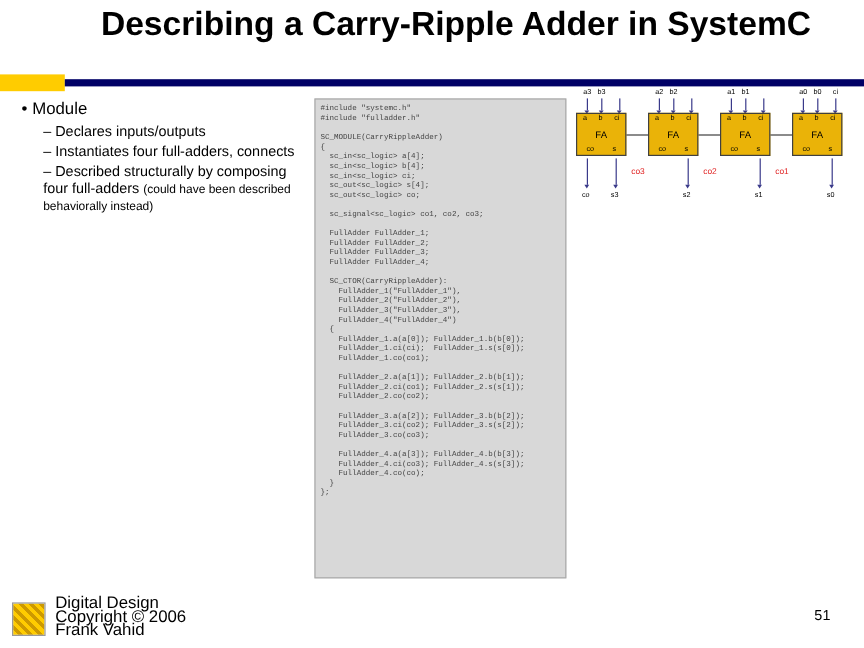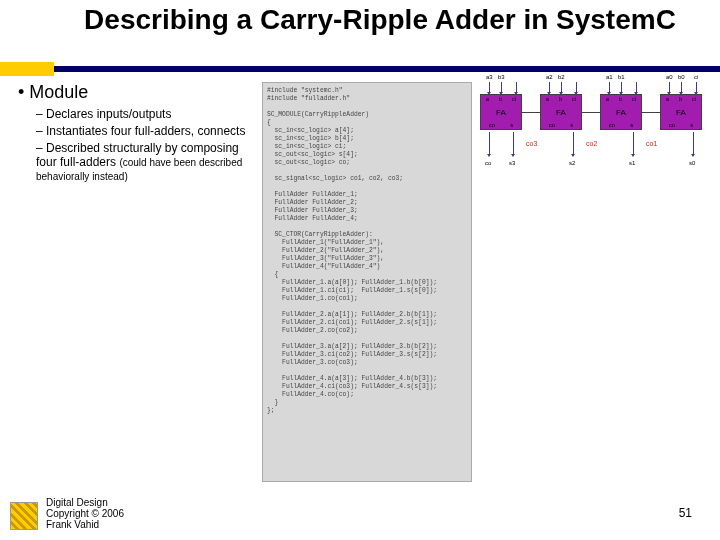--- a/index.html
+++ b/index.html
@@ -32,21 +32,21 @@
     font-weight: bold;
   }
   .bullets {
     position: absolute;
     top: 82px;
     left: 18px;
     width: 240px;
     font-size: 12px;
     color: #000;
   }
-  .b1 { font-size: 18px; margin-bottom:4px; }
+  .b1 { font-size: 14px; margin-bottom:4px; }
   .b1::before { content:"• "; }
   .b2 { margin-left: 18px; margin-top:3px; font-size:12px; }
   .b2::before { content:"– "; }
   .b3 { margin-left: 36px; margin-top:2px; font-size:11px; }
   .b3::before { content:"• "; }
   .codeimg {
     position: absolute;
     top: 82px;
     left: 262px;
     width: 210px;
@@ -67,21 +67,21 @@
     top: 74px;
     left: 480px;
     width: 236px;
     height: 120px;
   }
   .fa-box {
     position: absolute;
     width: 42px;
     height: 36px;
     border: 1px solid #404040;
-    background: #a21caf;
+    background: #eab308;
     font-size: 8px;
     text-align: center;
   }
   .fa-box .ports-top { position:absolute; top:1px; left:0; right:0; font-size:6px; display:flex; justify-content:space-around;}
   .fa-box .label { position:absolute; top:13px; left:0; right:0; font-size:8px;}
   .fa-box .ports-bot { position:absolute; bottom:1px; left:0; right:0; font-size:6px; display:flex; justify-content:space-around;}
   .arrow-down {
     position:absolute; width:1px; height:10px; background:#3a3a8a;
   }
   .arrow-down::after{
@@ -90,21 +90,21 @@
     border-top:3px solid #3a3a8a;
   }
   .top-lbl { position:absolute; font-size:6px; color:#000; top:0; }
   .bot-lbl { position:absolute; font-size:6px; color:#000; top:86px; }
   .wire { position:absolute; height:1px; background:#404040; }
   .mid-lbl { position:absolute; font-size:7px; color:#e02020; top:66px; }
   .footer {
     position: absolute;
     left: 46px;
     bottom: 10px;
-    font-size: 10px;
+    font-size: 14px;
     line-height: 11px;
     color: #000;
   }
   .logo {
     position:absolute; left:10px; bottom:10px; width:28px; height:28px;
     background: repeating-linear-gradient(45deg,#ffcc00,#ffcc00 3px,#cc9900 3px,#cc9900 6px);
     border:1px solid #999;
   }
   .pagenum {
     position:absolute; right:28px; bottom:20px; font-size:12px;

